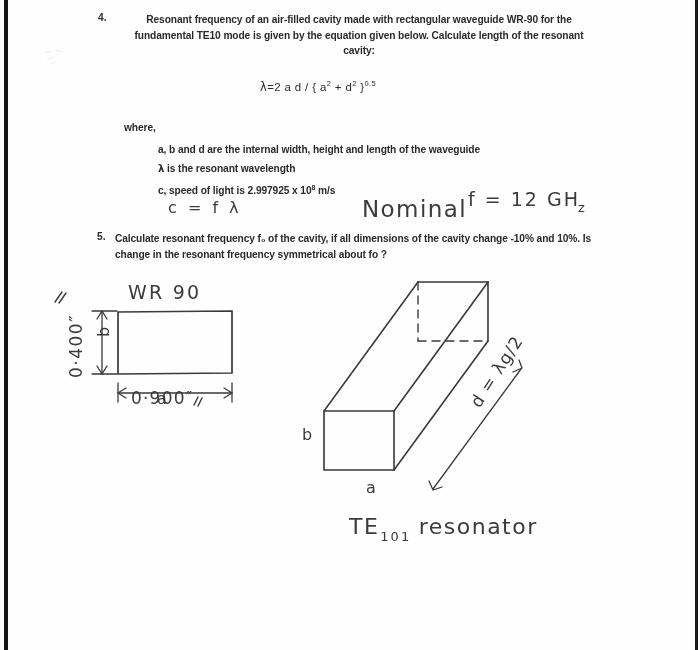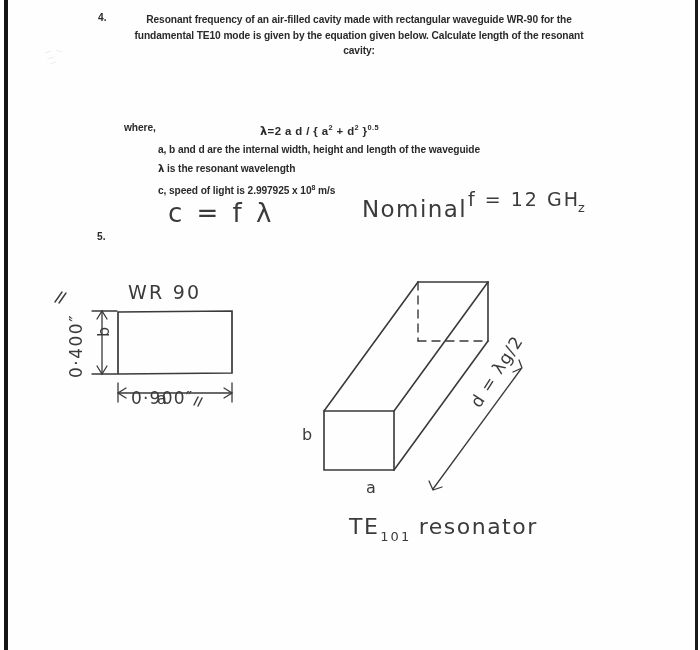--- a/index.html
+++ b/index.html
@@ -42,37 +42,36 @@
   .num4{left:98px;top:12px;}
   .q5{left:115px;top:231px;width:490px;}
   .num5{left:97px;top:231px;}
   .where{left:124px;top:120px;}
   .defs{left:158px;top:140px;line-height:19px;}
   .defs div{white-space:nowrap;}
 
   .eqn{
     position:absolute;left:260px;top:79px;
     font-family:"Liberation Sans", sans-serif;
-    font-weight:700;font-size:11.4px;color:#2a2a2a;
+    font-weight:400;font-size:11.4px;color:#2a2a2a;
     letter-spacing:0.4px;
-    margin-top:44px;
   }
   .eqn sup{font-size:7.4px;vertical-align:super;}
   .lam{font-family:"DejaVu Sans", sans-serif;}
 
   sup.sm{font-size:7px;vertical-align:super;}
 
   
   .hand{
     position:absolute;
     font-family:"DejaVu Sans", sans-serif;
     color:#3b3b3b;
     font-weight:400;
   }
-  .hw-clambda{left:168px;top:198px;font-size:26px;letter-spacing:3px;}
+  .hw-clambda{left:168px;top:198px;font-size:16px;letter-spacing:3px;}
   .hw-nominal{left:362px;top:196px;font-size:23px;letter-spacing:1.4px;}
   .hw-f10{left:468px;top:188px;font-size:19px;letter-spacing:2px;}
   .hw-ghz-sub{font-size:13px;position:relative;top:6px;left:-2px;}
 
   .hw-wr90{left:128px;top:281px;font-size:19px;letter-spacing:2.2px;}
   .hw-b-left{left:94px;top:337px;font-size:16px;transform:rotate(-90deg);transform-origin:left top;}
   .hw-400{left:66px;top:378px;font-size:17px;transform:rotate(-90deg);transform-origin:left top;letter-spacing:1.5px;white-space:nowrap;}
   .hw-a-left{left:157px;top:389px;font-size:16px;}
   .hw-900{left:131px;top:388px;font-size:17px;letter-spacing:1.2px;}
 
@@ -108,20 +107,21 @@
     <div>a, b and d are the internal width, height and length of the waveguide</div>
     <div><span class="lam">λ</span><span>  is the resonant wavelength</span></div>
     <div><span>c, speed of light is 2.997925 x 10</span><sup class="sm">8</sup><span> m/s</span></div>
   </div>
 
   <div class="hand hw-clambda">c = f λ</div>
   <div class="hand hw-nominal">Nominal</div>
   <div class="hand hw-f10"><span>f = 12 GH</span><span class="hw-ghz-sub">z</span></div>
 
   <div class="q-num num5">5.</div>
+  <div class="printed q5">Calculate resonant frequency f₀ of the cavity, if all dimensions of the cavity change -10% and 10%.  Is change in the resonant frequency symmetrical about fo ?</div>
 
   <svg class="drawing" viewBox="0 0 700 650">
     <defs>
       <filter id="rough">
         <feTurbulence type="fractalNoise" baseFrequency="0.9" numOctaves="2" result="n"></feTurbulence>
         <feDisplacementMap in="SourceGraphic" in2="n" scale="1.1" xChannelSelector="R" yChannelSelector="G"></feDisplacementMap>
       </filter>
     </defs>
 
     <g filter="url(#rough)" stroke="#3a3a3a" fill="none" stroke-linecap="round">

